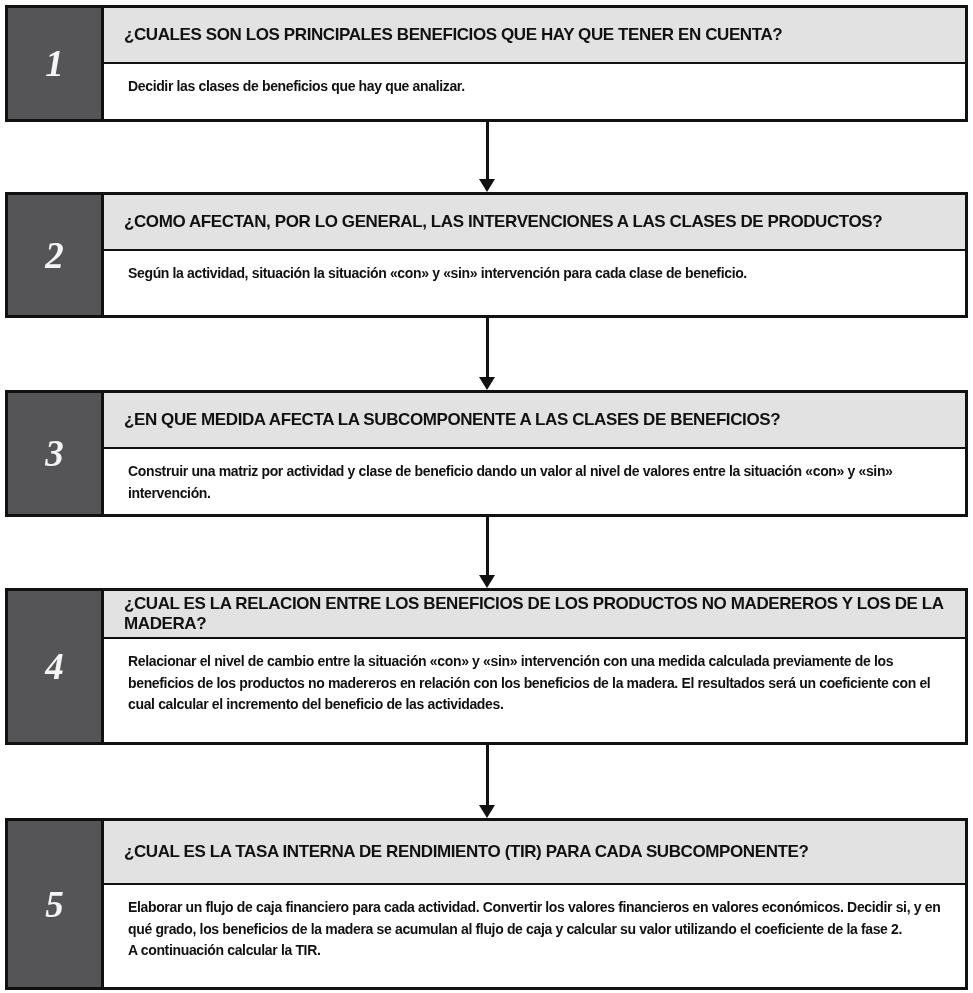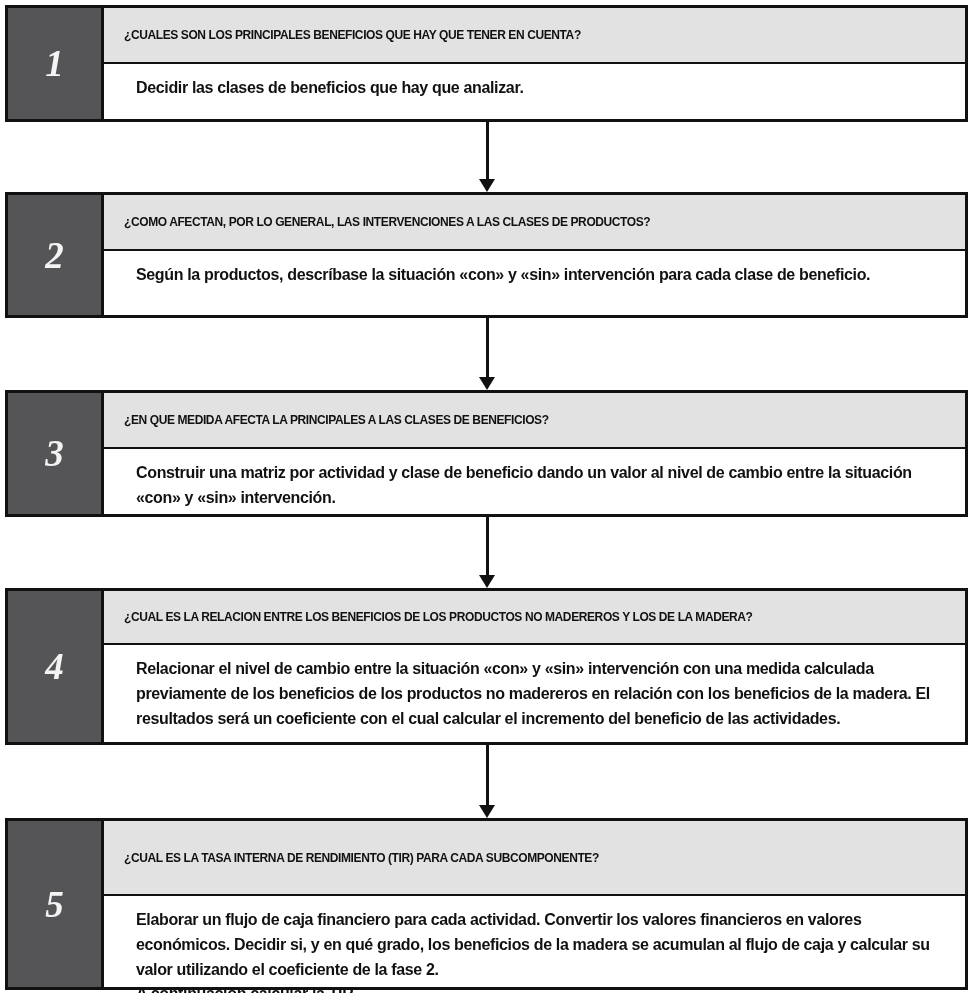--- a/index.html
+++ b/index.html
@@ -42,30 +42,30 @@
   }
   .content { flex:1; min-width:0; display:flex; flex-direction:column; }
   .question {
     flex:none;
     height:56px;
     background:#e2e2e2;
     border-bottom:2px solid #111111;
     display:flex; align-items:center;
     padding:0 18px 0 20px;
     font-weight:bold;
-    font-size:12px;
+    font-size:17px;
     letter-spacing:-0.4px;
   }
-  .step-4 .question { height:54px; }
-  .step-5 .question { height:75px; }
+  .step-4 .question { height:48px; }
+  .step-5 .question { height:64px; }
   .desc {
     flex:1;
-    padding:12px 22px 0 32px;
+    padding:12px 22px 0 24px;
     font-weight:bold;
-    font-size:16px;
+    font-size:14px;
     letter-spacing:-0.35px;
     line-height:1.55;
     white-space:pre-line;
   }
   .arrow {
     position:relative;
     width:100%;
   }
   .arrow-1 { height:70px; }
   .arrow-2 { height:72px; }
@@ -108,36 +108,36 @@
     <div class="shaft"></div>
     <div class="head"></div>
   </div>
 
   <section class="step step-2">
     <div class="num">
       <span>2</span>
     </div>
     <div class="content">
       <div class="question">¿COMO AFECTAN, POR LO GENERAL, LAS INTERVENCIONES A LAS CLASES DE PRODUCTOS?</div>
-      <div class="desc">Según la productos, descríbase la situación «con» y «sin» intervención para cada clase de beneficio.</div>
+      <div class="desc">Según la actividad, situación la situación «con» y «sin» intervención para cada clase de beneficio.</div>
     </div>
   </section>
 
   <div class="arrow arrow-2">
     <div class="shaft"></div>
     <div class="head"></div>
   </div>
 
   <section class="step step-3">
     <div class="num">
       <span>3</span>
     </div>
     <div class="content">
-      <div class="question">¿EN QUE MEDIDA AFECTA LA PRINCIPALES A LAS CLASES DE BENEFICIOS?</div>
-      <div class="desc">Construir una matriz por actividad y clase de beneficio dando un valor al nivel de cambio entre la situación «con» y «sin» intervención.</div>
+      <div class="question">¿EN QUE MEDIDA AFECTA LA SUBCOMPONENTE A LAS CLASES DE BENEFICIOS?</div>
+      <div class="desc">Construir una matriz por actividad y clase de beneficio dando un valor al nivel de valores entre la situación «con» y «sin» intervención.</div>
     </div>
   </section>
 
   <div class="arrow arrow-3">
     <div class="shaft"></div>
     <div class="head"></div>
   </div>
 
   <section class="step step-4">
     <div class="num">

